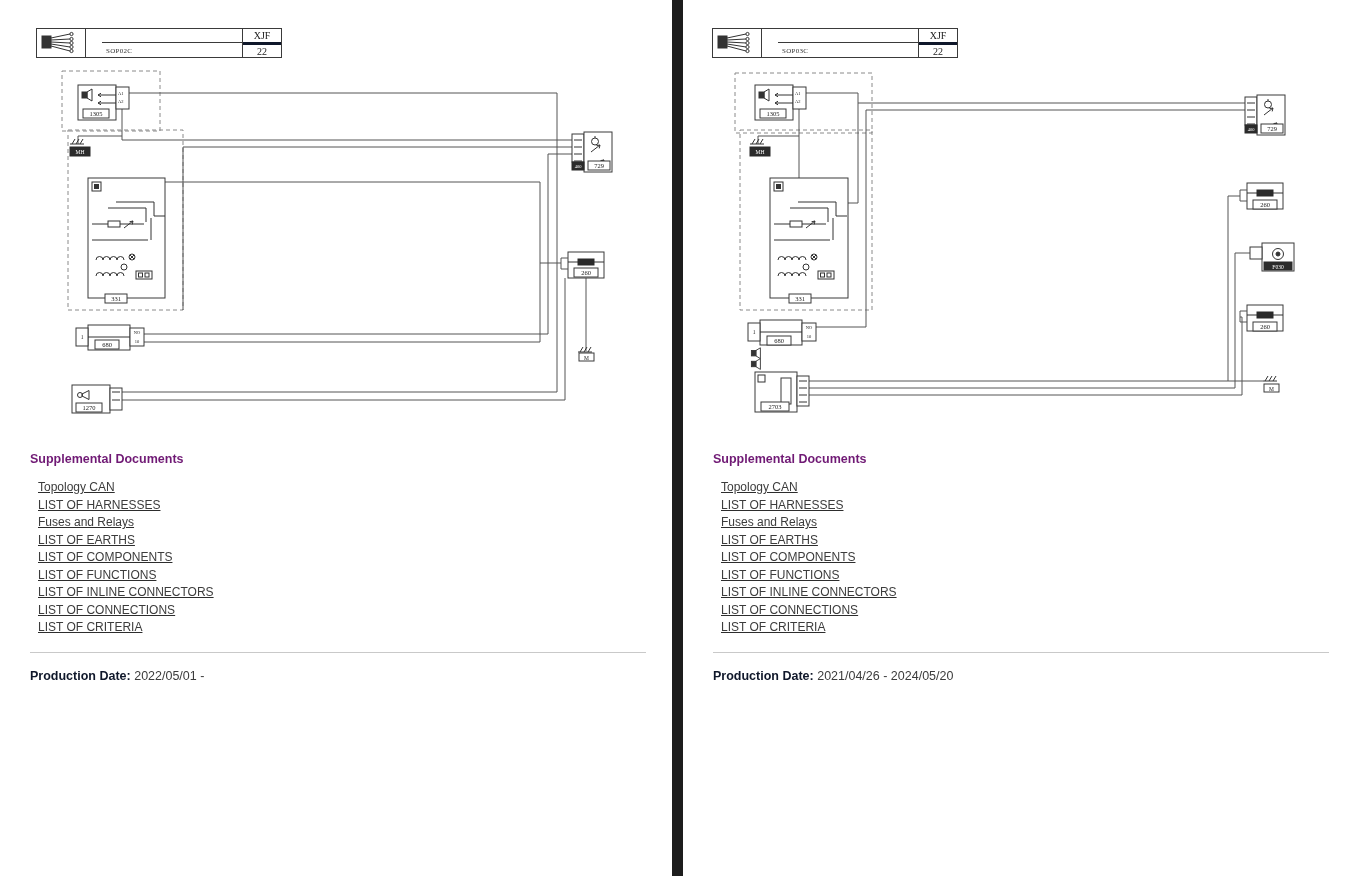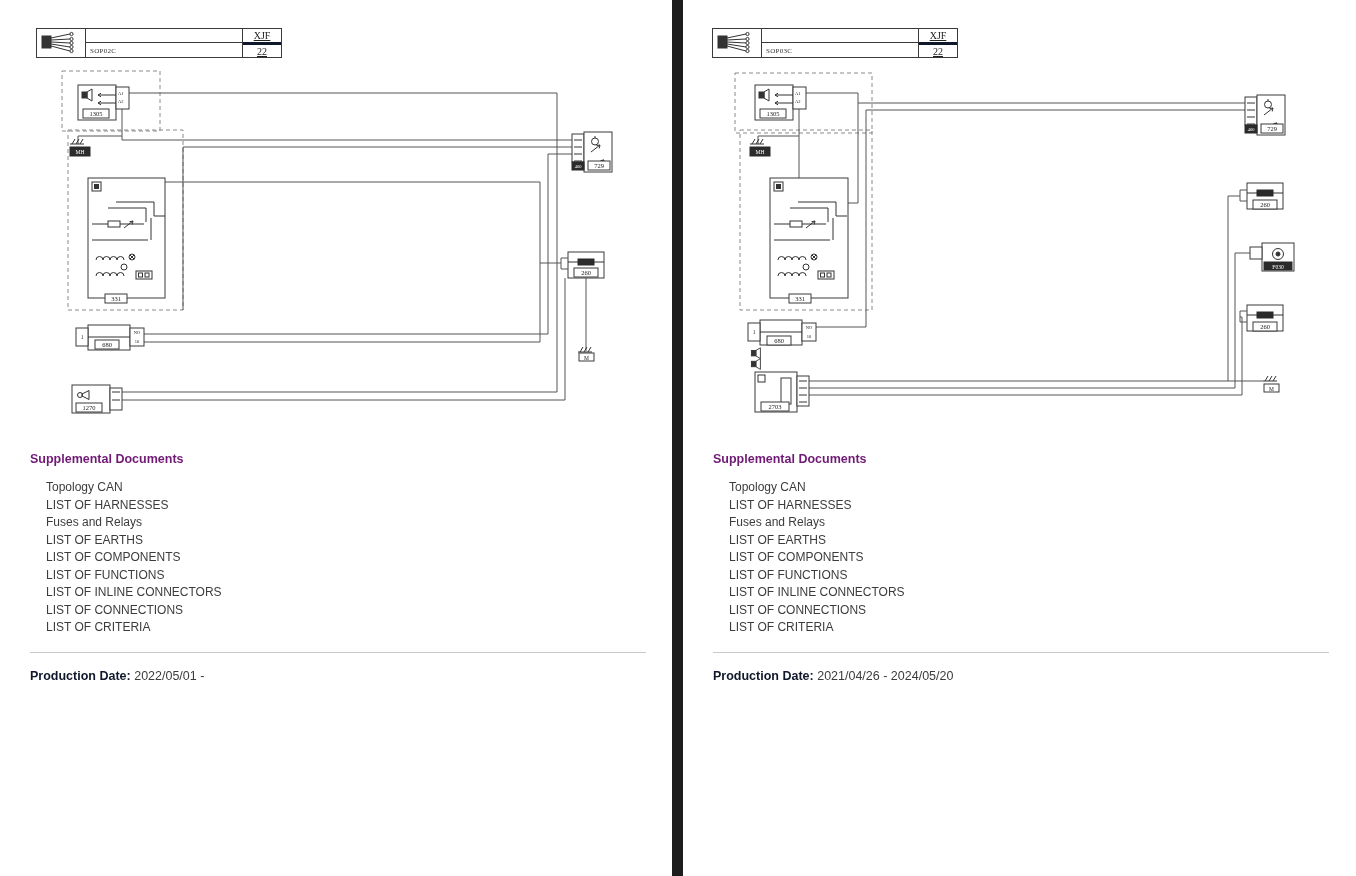--- a/index.html
+++ b/index.html
@@ -8,46 +8,46 @@
   .page{position:absolute;top:0;height:876px;background:#fff;}
   #page-left{left:0;width:672px;}
   #page-right{left:683px;width:673px;}
   #divider{position:absolute;left:672px;top:0;width:11px;height:876px;background:#1d1d1d;}
 
   
   .hdr{position:absolute;top:28px;left:36px;width:244px;height:28px;
        border:1px solid #3a3a3a;display:flex;background:#fff;}
   #page-right .hdr{left:29px;}
   .hdr-icon{width:48px;border-right:1px solid #3a3a3a;position:relative;}
-  .hdr-mid{flex:1;position:relative;}
+  .hdr-mid{flex:1;position:relative;margin-left:16px;}
   .hdr-midline{position:absolute;left:0;right:0;top:13px;border-top:1px solid #3a3a3a;}
   .hdr-code{position:absolute;left:4px;bottom:2px;font-family:"Liberation Serif",serif;
             font-size:7px;color:#333;letter-spacing:.3px;}
   .hdr-right{width:38px;border-left:1px solid #3a3a3a;display:flex;flex-direction:column;
-             font-family:"Liberation Serif",serif;font-size:10px;color:#222;text-align:center;text-decoration:underline;}
+             font-family:"Liberation Serif",serif;font-size:10px;color:#222;text-align:center;}
   .hdr-right div{flex:1;line-height:13px;}
   .hdr-right div:last-child{border-top:3px solid #0f172a;}
 
   
   .diagram{position:absolute;left:0;top:40px;}
   .box{fill:#fff;stroke:#3a3a3a;stroke-width:1;}
   .dark{fill:#2b2b2b;stroke:#2b2b2b;}
   .wire{fill:none;stroke:#555;stroke-width:1;}
   .sym{fill:none;stroke:#333;stroke-width:1;}
   .dash{fill:none;stroke:#8a8a8a;stroke-width:1;stroke-dasharray:4 3;}
   svg text{font-family:"Liberation Serif",serif;fill:#222;}
   .t6{font-size:6.5px}.t5{font-size:5.5px}.t4{font-size:4.5px}
   .mid{text-anchor:middle}
   .inv{fill:#fff}
 
   
   .docs{position:absolute;left:30px;top:452px;width:420px;}
   #page-right .docs{left:30px;}
   .docs h3{margin:0;font-size:12.5px;font-weight:bold;color:#701a75;}
-  .docs ul{list-style:none;margin:13px 0 0 16px;padding:0;}
+  .docs ul{list-style:none;margin:13px 0 0 8px;padding:0;text-decoration:underline;}
   .docs li{font-size:12px;line-height:17.5px;color:#3c3c3c;}
   .rule{position:absolute;left:30px;width:616px;top:652px;border-top:1px solid #c9c9c9;}
   .prod{position:absolute;left:30px;top:669px;font-size:12.5px;color:#3c3c3c;}
   .prod b{color:#0f172a;}
 </style>
 </head>
 <body>
 
 <svg width="0" height="0" style="position:absolute">
   <defs>

